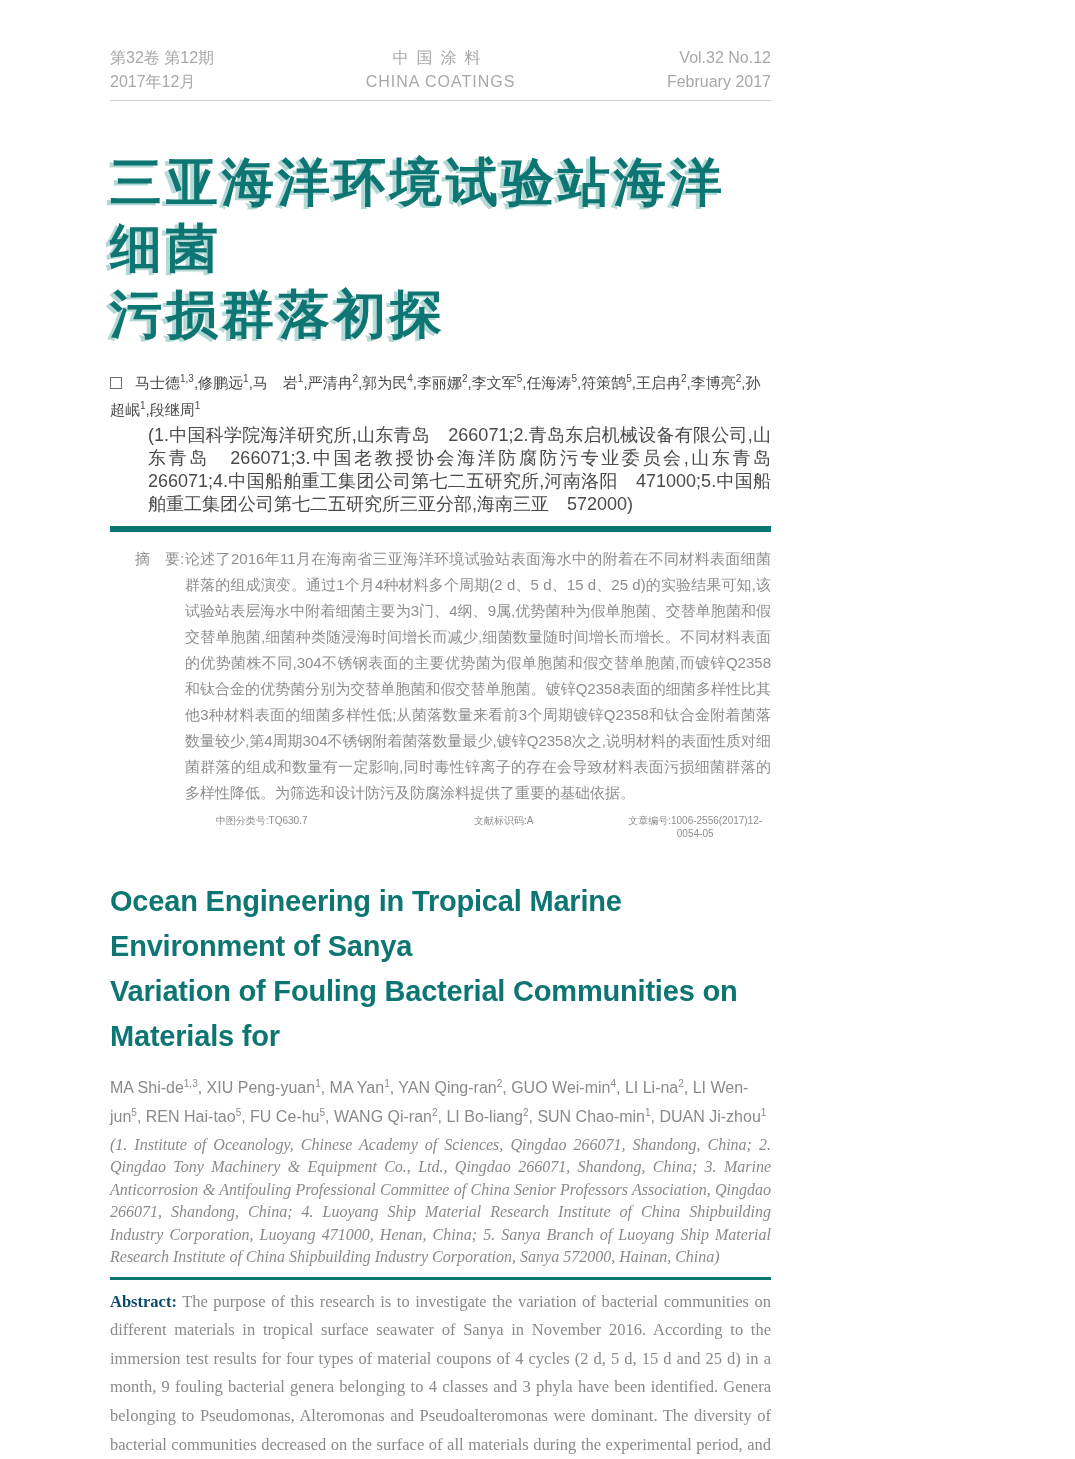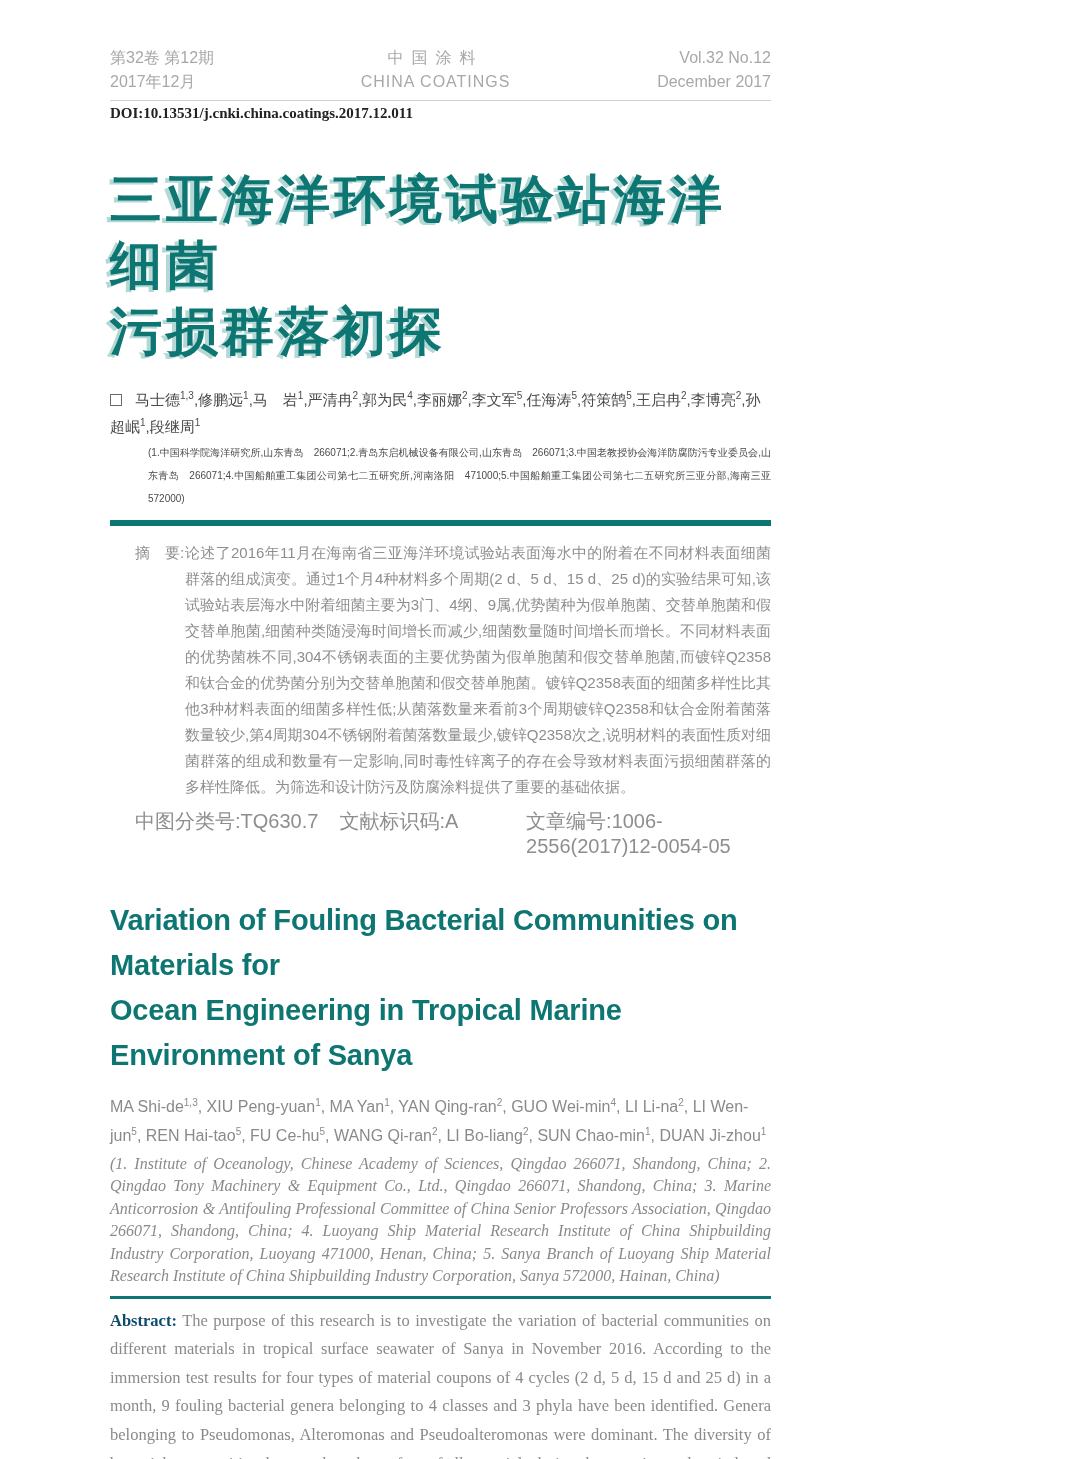--- a/index.html
+++ b/index.html
@@ -40,31 +40,31 @@
   }
   
   .authors-zh{margin-top:20px;font-size:15px;color:var(--dark);line-height:23px;}
   .authors-zh sup{font-size:10px;}
   .marker{
     display:inline-block;width:12px;height:12px;border:1.5px solid #6a6a6a;
     margin-right:13px;vertical-align:-1px;
   }
   .affil-zh{
     margin-top:3px;padding-left:38px;
-    font-size:10px;line-height:23px;color:var(--dark);
+    font-size:18px;line-height:23px;color:var(--dark);
     text-align:justify;
   }
   .thick-rule{border:none;border-top:6px solid var(--teal);margin-top:10px;}
   
   .abs-zh{margin:14px 0 0 25px;color:var(--gray);font-size:15px;line-height:26px;}
   .abs-row{display:flex;justify-content:flex-end;}
   .abs-label{flex:0 0 50px;white-space:nowrap;}
   .abs-text{flex:1;text-align:justify;}
   .kw-zh{margin:6px 0 0 25px;color:var(--gray);font-size:15px;line-height:26px;}
-  .clc-row{margin:8px 0 0 25px;display:flex;color:var(--gray);font-size:20px;}
+  .clc-row{margin:8px 0 0 25px;display:flex;color:var(--gray);font-size:10px;text-align:center;}
   .clc-row .c1{width:285px;}
   .clc-row .c2{width:260px;}
   
   .title-en{
     margin-top:40px;color:var(--teal);
     font-size:29px;font-weight:bold;line-height:45px;letter-spacing:-0.2px;
   }
   .authors-en{margin-top:12px;color:#8a8a8a;font-size:16px;line-height:25px;}
   .authors-en sup{font-size:10px;}
   .affil-en{
@@ -95,25 +95,24 @@
     <div class="left">
       <div>第32卷 第12期</div>
       <div>2017年12月</div>
     </div>
     <div class="center">
       <div class="zh">中国涂料</div>
       <div class="en">CHINA COATINGS</div>
     </div>
     <div class="right">
       <div>Vol.32 No.12</div>
-      <div>December 2017</div>
+      <div>February 2017</div>
     </div>
   </div>
   <hr class="header-rule">
-  <div class="doi">DOI:10.13531/j.cnki.china.coatings.2017.12.011</div>
 
   <h1 class="title-zh">
     <div>三亚海洋环境试验站海洋细菌</div>
     <div>污损群落初探</div>
   </h1>
 
   <div class="authors-zh">
     <span class="marker"></span><span>马士德<sup>1,3</sup>,修鹏远<sup>1</sup>,马　岩<sup>1</sup>,严清冉<sup>2</sup>,郭为民<sup>4</sup>,李丽娜<sup>2</sup>,李文军<sup>5</sup>,任海涛<sup>5</sup>,符策鹄<sup>5</sup>,王启冉<sup>2</sup>,李博亮<sup>2</sup>,孙超岷<sup>1</sup>,段继周<sup>1</sup></span>
   </div>
   <div class="affil-zh">(1.中国科学院海洋研究所,山东青岛　266071;2.青岛东启机械设备有限公司,山东青岛　266071;3.中国老教授协会海洋防腐防污专业委员会,山东青岛　266071;4.中国船舶重工集团公司第七二五研究所,河南洛阳　471000;5.中国船舶重工集团公司第七二五研究所三亚分部,海南三亚　572000)</div>
@@ -124,22 +123,22 @@
     <span class="abs-label">摘　要:</span>
     <span class="abs-text">论述了2016年11月在海南省三亚海洋环境试验站表面海水中的附着在不同材料表面细菌群落的组成演变。通过1个月4种材料多个周期(2 d、5 d、15 d、25 d)的实验结果可知,该试验站表层海水中附着细菌主要为3门、4纲、9属,优势菌种为假单胞菌、交替单胞菌和假交替单胞菌,细菌种类随浸海时间增长而减少,细菌数量随时间增长而增长。不同材料表面的优势菌株不同,304不锈钢表面的主要优势菌为假单胞菌和假交替单胞菌,而镀锌Q2358和钛合金的优势菌分别为交替单胞菌和假交替单胞菌。镀锌Q2358表面的细菌多样性比其他3种材料表面的细菌多样性低;从菌落数量来看前3个周期镀锌Q2358和钛合金附着菌落数量较少,第4周期304不锈钢附着菌落数量最少,镀锌Q2358次之,说明材料的表面性质对细菌群落的组成和数量有一定影响,同时毒性锌离子的存在会导致材料表面污损细菌群落的多样性降低。为筛选和设计防污及防腐涂料提供了重要的基础依据。</span>
   </div>
   <div class="clc-row">
     <span class="c1"><span>中图分类号:</span><span>TQ630.7</span></span>
     <span class="c2"><span>文献标识码:</span><span>A</span></span>
     <span class="c3"><span>文章编号:</span><span>1006-2556(2017)12-0054-05</span></span>
   </div>
 
   <h2 class="title-en">
+    <div>Ocean Engineering in Tropical Marine Environment of Sanya</div>
     <div>Variation of Fouling Bacterial Communities on Materials for</div>
-    <div>Ocean Engineering in Tropical Marine Environment of Sanya</div>
   </h2>
 
   <div class="authors-en">MA Shi-de<sup>1,3</sup>, XIU Peng-yuan<sup>1</sup>, MA Yan<sup>1</sup>, YAN Qing-ran<sup>2</sup>, GUO Wei-min<sup>4</sup>, LI Li-na<sup>2</sup>, LI Wen-jun<sup>5</sup>, REN Hai-tao<sup>5</sup>, FU Ce-hu<sup>5</sup>, WANG Qi-ran<sup>2</sup>, LI Bo-liang<sup>2</sup>, SUN Chao-min<sup>1</sup>, DUAN Ji-zhou<sup>1</sup></div>
   <div class="affil-en">(1. Institute of Oceanology, Chinese Academy of Sciences, Qingdao 266071, Shandong, China; 2. Qingdao Tony Machinery &amp; Equipment Co., Ltd., Qingdao 266071, Shandong, China; 3. Marine Anticorrosion &amp; Antifouling Professional Committee of China Senior Professors Association, Qingdao 266071, Shandong, China; 4. Luoyang Ship Material Research Institute of China Shipbuilding Industry Corporation, Luoyang 471000, Henan, China; 5. Sanya Branch of Luoyang Ship Material Research Institute of China Shipbuilding Industry Corporation, Sanya 572000, Hainan, China)</div>
 
   <hr class="thin-rule">
 
   <div class="abs-en">
     <b>Abstract:</b>
     <span>The purpose of this research is to investigate the variation of bacterial communities on different materials in tropical surface seawater of Sanya in November 2016. According to the immersion test results for four types of material coupons of 4 cycles (2 d, 5 d, 15 d and 25 d) in a month, 9 fouling bacterial genera belonging to 4 classes and 3 phyla have been identified. Genera belonging to Pseudomonas, Alteromonas and Pseudoalteromonas were dominant. The diversity of bacterial communities decreased on the surface of all materials during the experimental period, and the number of bacterial communities increased conversely. The dominant species on the surface of stainless steel 304 were Pseudomonas and Pseudoalteromonas; however, those on the hot-dip zinc Q2358 surface and the Ti alloy surface were Alteromonas and Pseudoalteromonas respectively. The diversity of fouling bacterial communities on the hot-dip zinc Q2358 surface was lower than that of the other three materials. The numbers of the bacterial communities on the hot-dip zinc Q2358 surface and the Ti alloy surface were less in the first three cycles, and the bacterial colonies on the stainless steel 304 were the least in the fourth cycle, followed by hot-dip zinc Q2358. All in all, the surface properties of the material have a certain effect on the diversity and quantity of the bacterial communities, and the presence of toxic zinc ions can lead to the decrease of the bacterial communities on the surface of the material. This paper provides an important basis for selecting and designing antifouling and anticorrosive coatings.</span>

